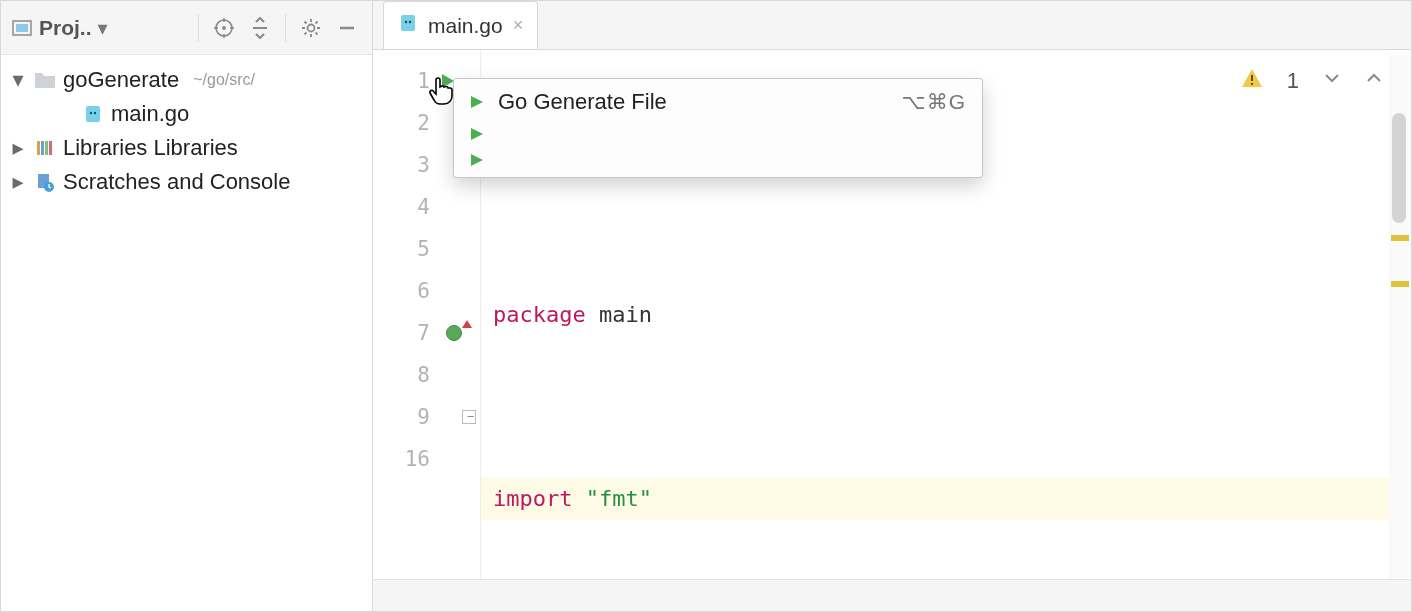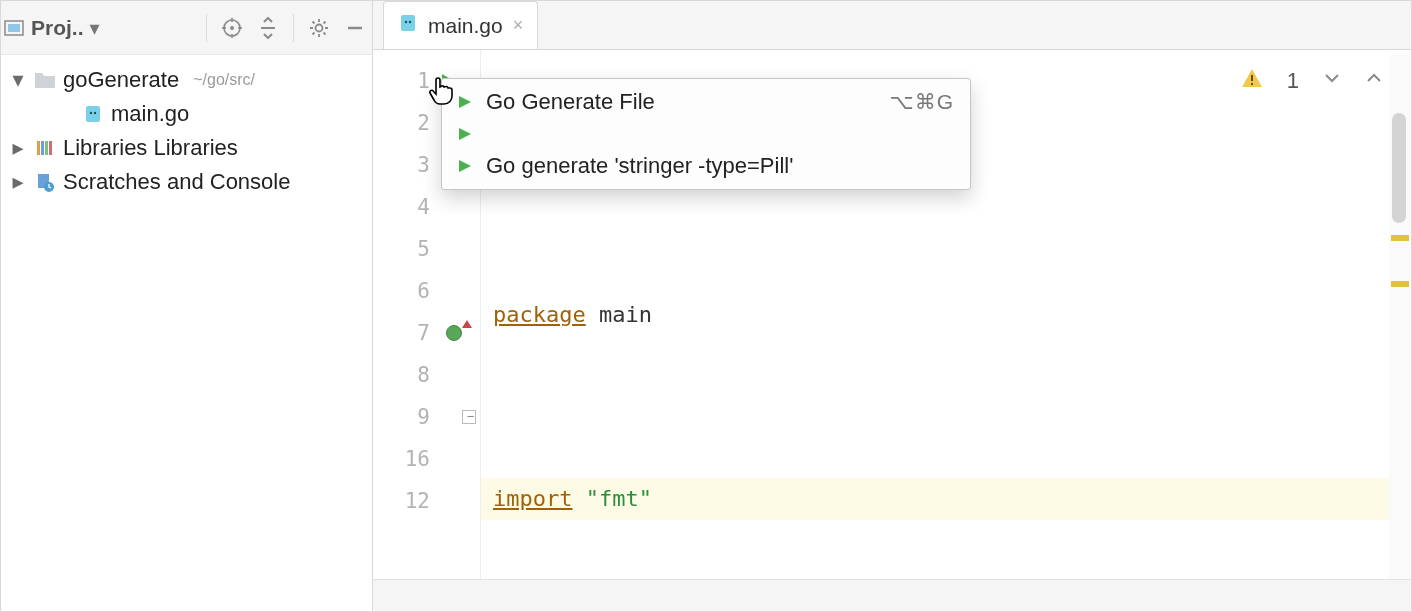--- a/index.html
+++ b/index.html
@@ -23,21 +23,21 @@
     background: #fff;
     border-right: 1px solid #d8d8d8;
     display: flex;
     flex-direction: column;
   }
   .project-header {
     height: 54px;
     display: flex;
     align-items: center;
     gap: 6px;
-    padding: 0 2px;
+    padding: 0 10px;
     border-bottom: 1px solid #e8e8e8;
     background: #f5f5f5;
     color: #6d6d6d;
   }
   .project-header .hdr-icon {
     width: 22px; height: 22px;
     display: inline-flex; align-items: center; justify-content: center;
   }
   .project-header .label {
     font-weight: 600;
@@ -164,21 +164,21 @@
     padding-left: 12px;
     font-family: Menlo, Consolas, monospace;
     font-size: 22px;
     color: #333;
     position: relative;
     white-space: pre;
   }
   .code .line { height: 42px; line-height: 42px; }
   .code .c-comment { color: #9a9a9a; font-style: italic; }
   .code .c-magic { color: #9a9a9a; font-style: italic; background:#e8f6e8; }
-  .code .c-kw { color: #a16207; text-decoration: underline; }
+  .code .c-kw { color: #be185d; }
   .code .c-str { color: #2a8f3e; }
   .code .line.hl { background: #fdfbe6; margin-left:-12px; padding-left:12px; }
 
   
   .status-strip {
     position: absolute;
     right: 0; top: 54px;
     width: 22px; bottom: 32px;
     background: #fafafa;
   }
@@ -201,21 +201,21 @@
 
   
   .bottom-bar {
     position:absolute; left:372px; right:0; bottom:0; height:32px;
     background:#f5f5f5; border-top:1px solid #e3e3e3;
   }
 
   
   .context-menu {
     position: absolute;
-    left: 440px; top: 77px;
+    left: 452px; top: 77px;
     width: 530px;
     background: #fdfdfd;
     border: 1px solid #c6c6c6;
     box-shadow: 0 8px 20px rgba(0,0,0,0.18);
     border-radius: 3px;
     padding: 4px 0;
     z-index: 50;
   }
   .context-menu .item {
     display: flex;
@@ -362,21 +362,20 @@
       </div>
       <div class="ln"><span>2</span></div>
       <div class="ln"><span>3</span></div>
       <div class="ln"><span>4</span></div>
       <div class="ln"><span>5</span></div>
       <div class="ln"><span>6</span></div>
       <div class="ln iface"><span>7</span><span class="arrow-up"></span></div>
       <div class="ln"><span>8</span></div>
       <div class="ln fold"><span>9</span></div>
       <div class="ln"><span>16</span></div>
-      <div class="ln"><span>12</span></div>
     </div>
 
     <div class="code">
       <div class="line"><span class="c-comment">//go:generate</span><span class="c-magic"> stringer </span><span class="c-comment">-type=Pill</span></div>
       <div class="line"></div>
       <div class="line"><span class="c-kw">package</span><span> main</span></div>
       <div class="line"></div>
       <div class="line hl"><span class="c-kw">import</span><span class="c-str"> "fmt"</span></div>
       <div class="line"></div>
       
@@ -434,21 +433,20 @@
           <polygon points="1,1 13,7 1,13" fill="#4caf50"></polygon>
         </svg>
     </span>
   </div>
   <div class="item">
     <span class="play">
       <svg width="14" height="14" viewBox="0 0 14 14">
           <polygon points="1,1 13,7 1,13" fill="#4caf50"></polygon>
         </svg>
     </span>
-    <span>Go generate 'stringer -type=Pill'</span>
   </div>
 </div>
 
 <div class="cursor-hand">
   <svg width="30" height="34" viewBox="0 0 30 34">
     <path d="M10 4c1 0 2 1 2 2v7l2-1c1-.5 2 0 2 1l2-.5c1-.3 2 .5 2 1.5l2 0c1 0 2 1 2 2v6c0 4-3 8-8 8h-4c-3 0-5-2-6-4l-4-7c-.5-1 0-2 1-2.5s2 0 2.5 1L8 20V6c0-1 1-2 2-2z" fill="#fff" stroke="#000" stroke-width="1.6"></path>
   </svg>
 </div>
 
 </body></html>

